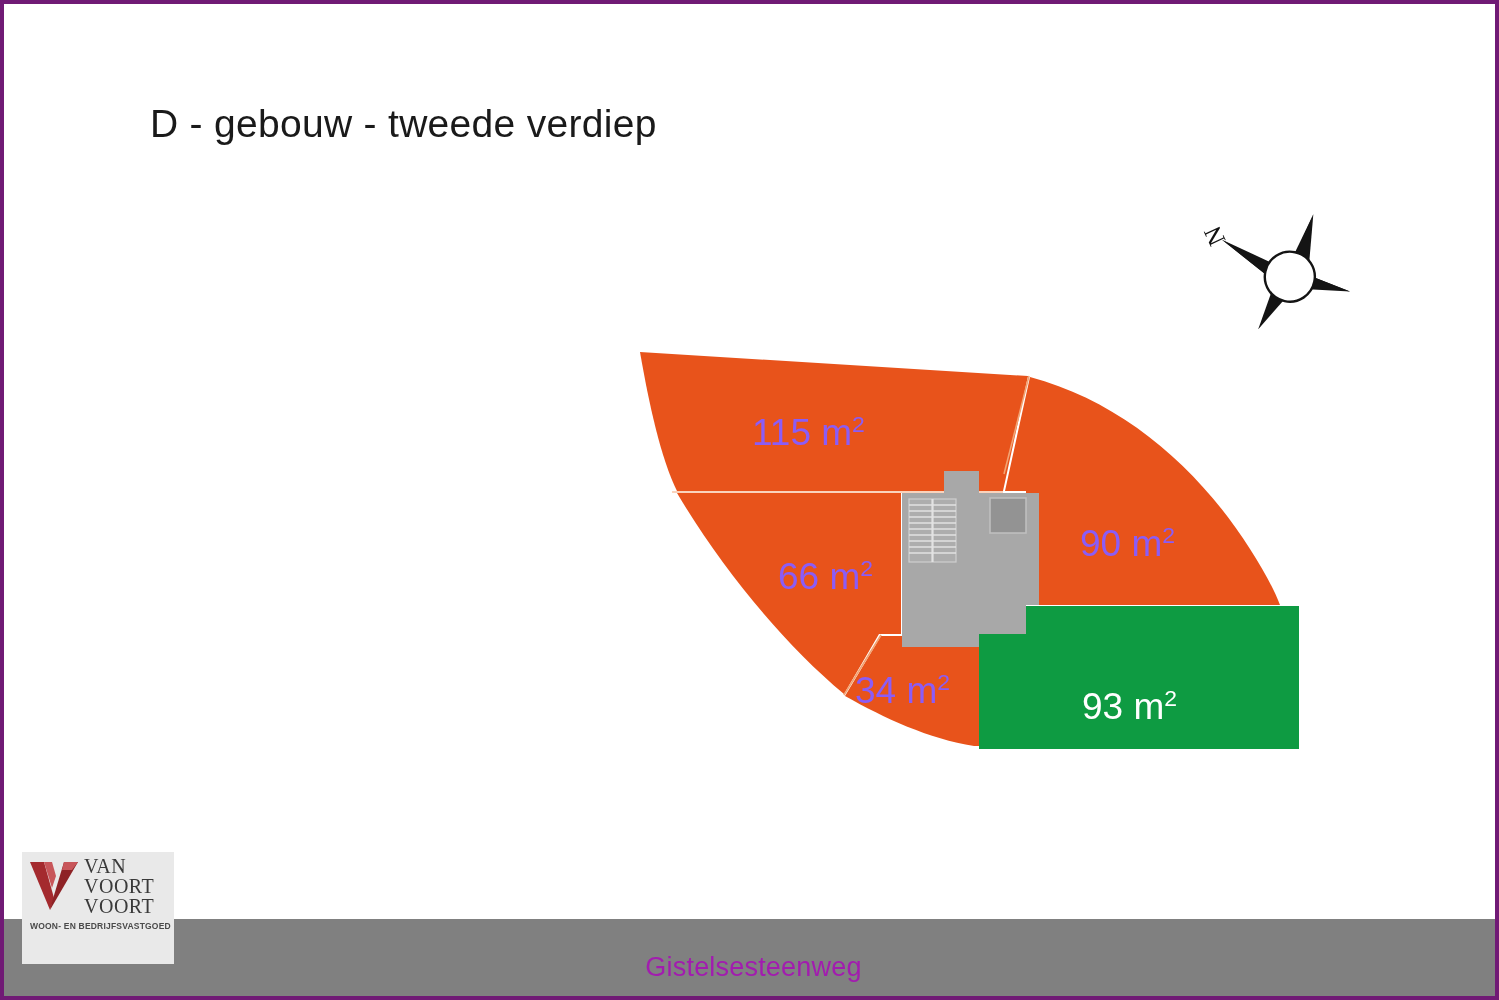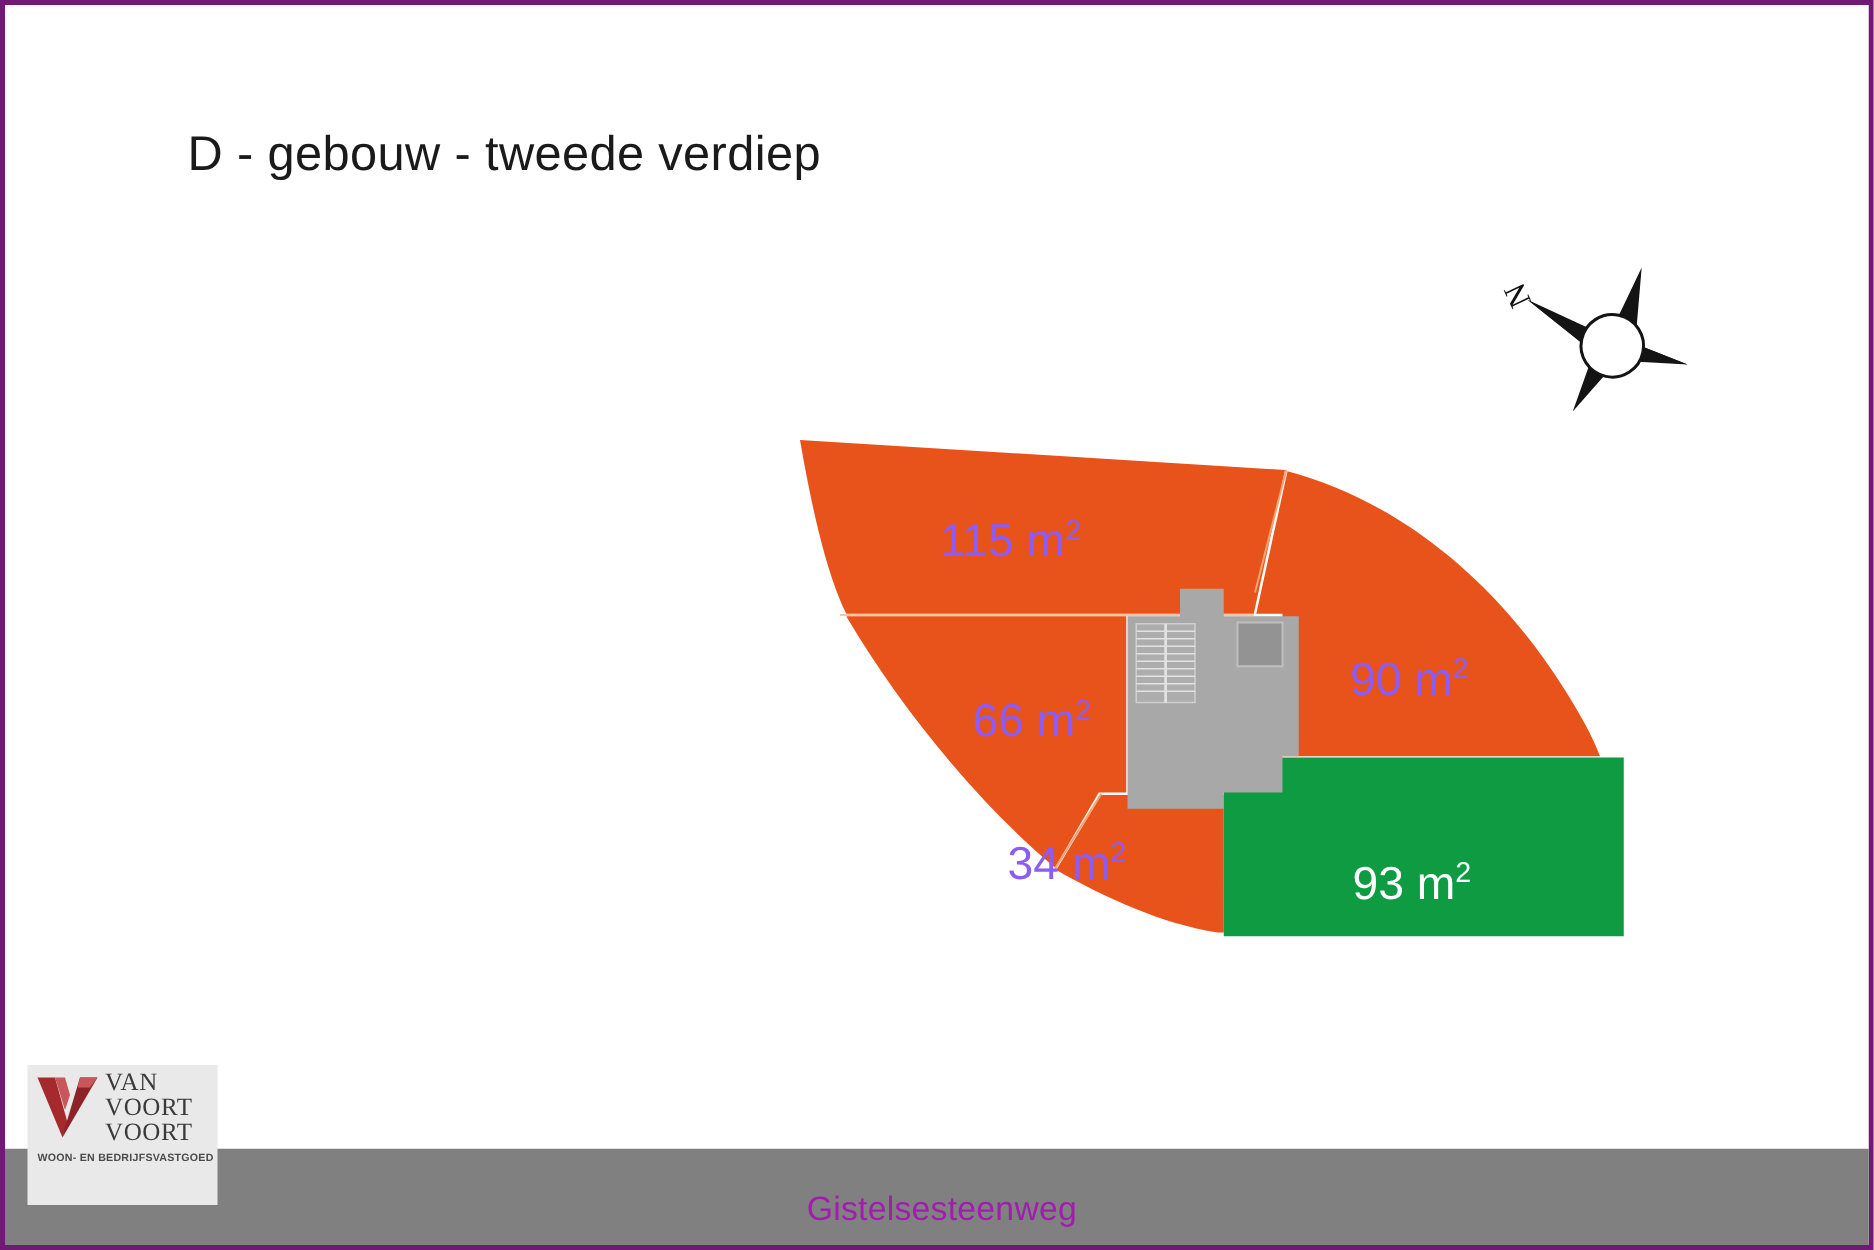--- a/index.html
+++ b/index.html
@@ -54,21 +54,21 @@
   .area-label .sup {
     font-size: 0.62em;
     vertical-align: super;
     line-height: 0;
   }
   .area-label.green-label { color: #ffffff; }
 
   #label-115 { left: 748px; top: 410px; }
   #label-90  { left: 1076px; top: 521px; }
   #label-66  { left: 774px; top: 554px; }
-  #label-34  { left: 802px; top: 668px; }
+  #label-34  { left: 851px; top: 668px; }
   #label-93  { left: 1078px; top: 684px; }
 
   
   #compass {
     position: absolute;
     left: 1196px;
     top: 201px;
     width: 160px;
     height: 135px;
   }

